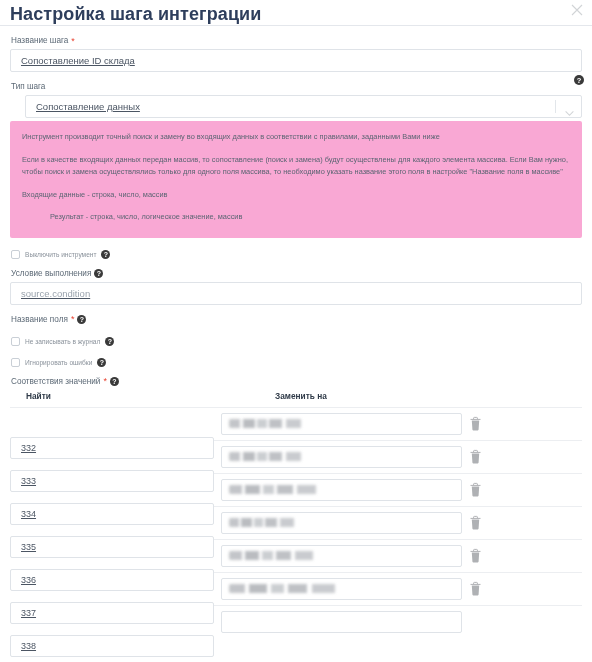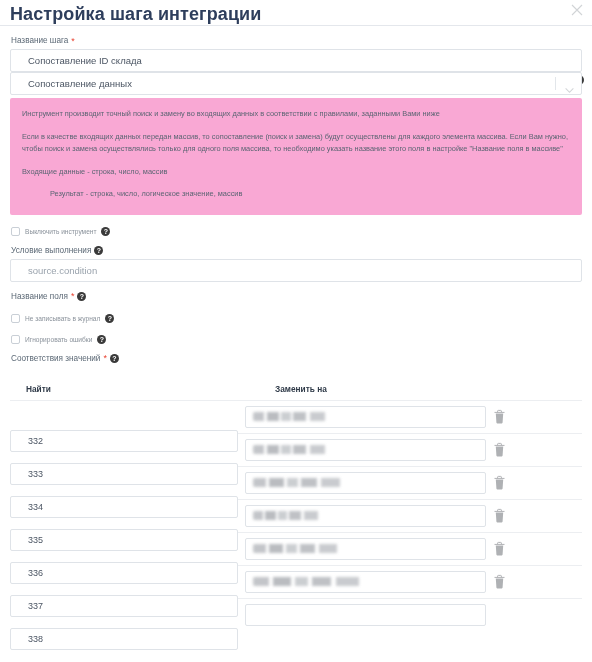--- a/index.html
+++ b/index.html
@@ -81,26 +81,27 @@
   
   .text-input {
     width: 100%;
     height: 23px;
     border: 1px solid #dfe3e8;
     border-radius: 2px;
     background: #fff;
     font-family: "Liberation Sans", sans-serif;
     font-size: 9.5px;
     color: #4b5563;
-    padding: 0 17px;
+    padding: 0 10px;
     outline: none;
+    text-decoration: underline;
   }
   .text-input::placeholder { color: #9aa3ad; }
 
-  .select-wrap { position: relative; }
+  .select-wrap { position: relative; margin-left: 15px; }
   .select-wrap .text-input { padding-right: 40px; }
   .select-divider {
     position: absolute;
     right: 26px;
     top: 5px;
     width: 1px;
     height: 13px;
     background: #e2e6ea;
   }
   .chevron-down-icon {
@@ -145,21 +146,21 @@
   }
   .check-label {
     font-size: 6.6px;
     color: #8a929b;
     line-height: 9px;
   }
 
   
   .map-head {
     display: flex;
-    margin: 20px 0 6px 0;
+    margin: 4px 0 6px 0;
     align-items: flex-end;
   }
   .map-head .col-find {
     width: 262px;
     font-size: 8.3px;
     font-weight: bold;
     color: #2f3a48;
     padding-left: 16px;
   }
   .map-head .col-replace {
@@ -169,21 +170,21 @@
     padding-left: 3px;
   }
 
   .map-row {
     display: flex;
     align-items: center;
     border-top: 1px solid #eceef1;
     height: 33px;
     gap: 7px;
   }
-  .map-row .cell-find { width: 228px; flex: 0 0 auto; margin-top: 48px; }
+  .map-row .cell-find { width: 204px; flex: 0 0 auto; margin-top: 48px; }
   .map-row .cell-replace { width: 241px; flex: 0 0 auto; position: relative; }
 
   .map-row .text-input { height: 22px; font-size: 9px; }
 
   
   .redacted {
     position: absolute;
     left: 8px;
     top: 6px;
     height: 9px;
@@ -229,20 +230,23 @@
   <div class="help-icon help-icon-top">?</div>
 
   
   <div class="field-label">
     <span>Название шага</span>
     <span class="req-star">*</span>
   </div>
   <input class="text-input" type="text" value="Сопоставление ID склада" style="">
 
   
+  <div class="field-label">
+    <span>Тип шага</span>
+  </div>
   <div class="select-wrap">
     <input class="text-input" type="text" readonly="" value="Сопоставление данных" style="">
     <div class="select-divider"></div>
     <div class="chevron-down-icon">
       <svg viewBox="0 0 10 7" width="9" height="7">
         <path d="M1 1.5 L5 5.5 L9 1.5" stroke="#9aa0a6" stroke-width="1.2" fill="none" stroke-linecap="round"></path>
       </svg>
     </div>
   </div>
 

